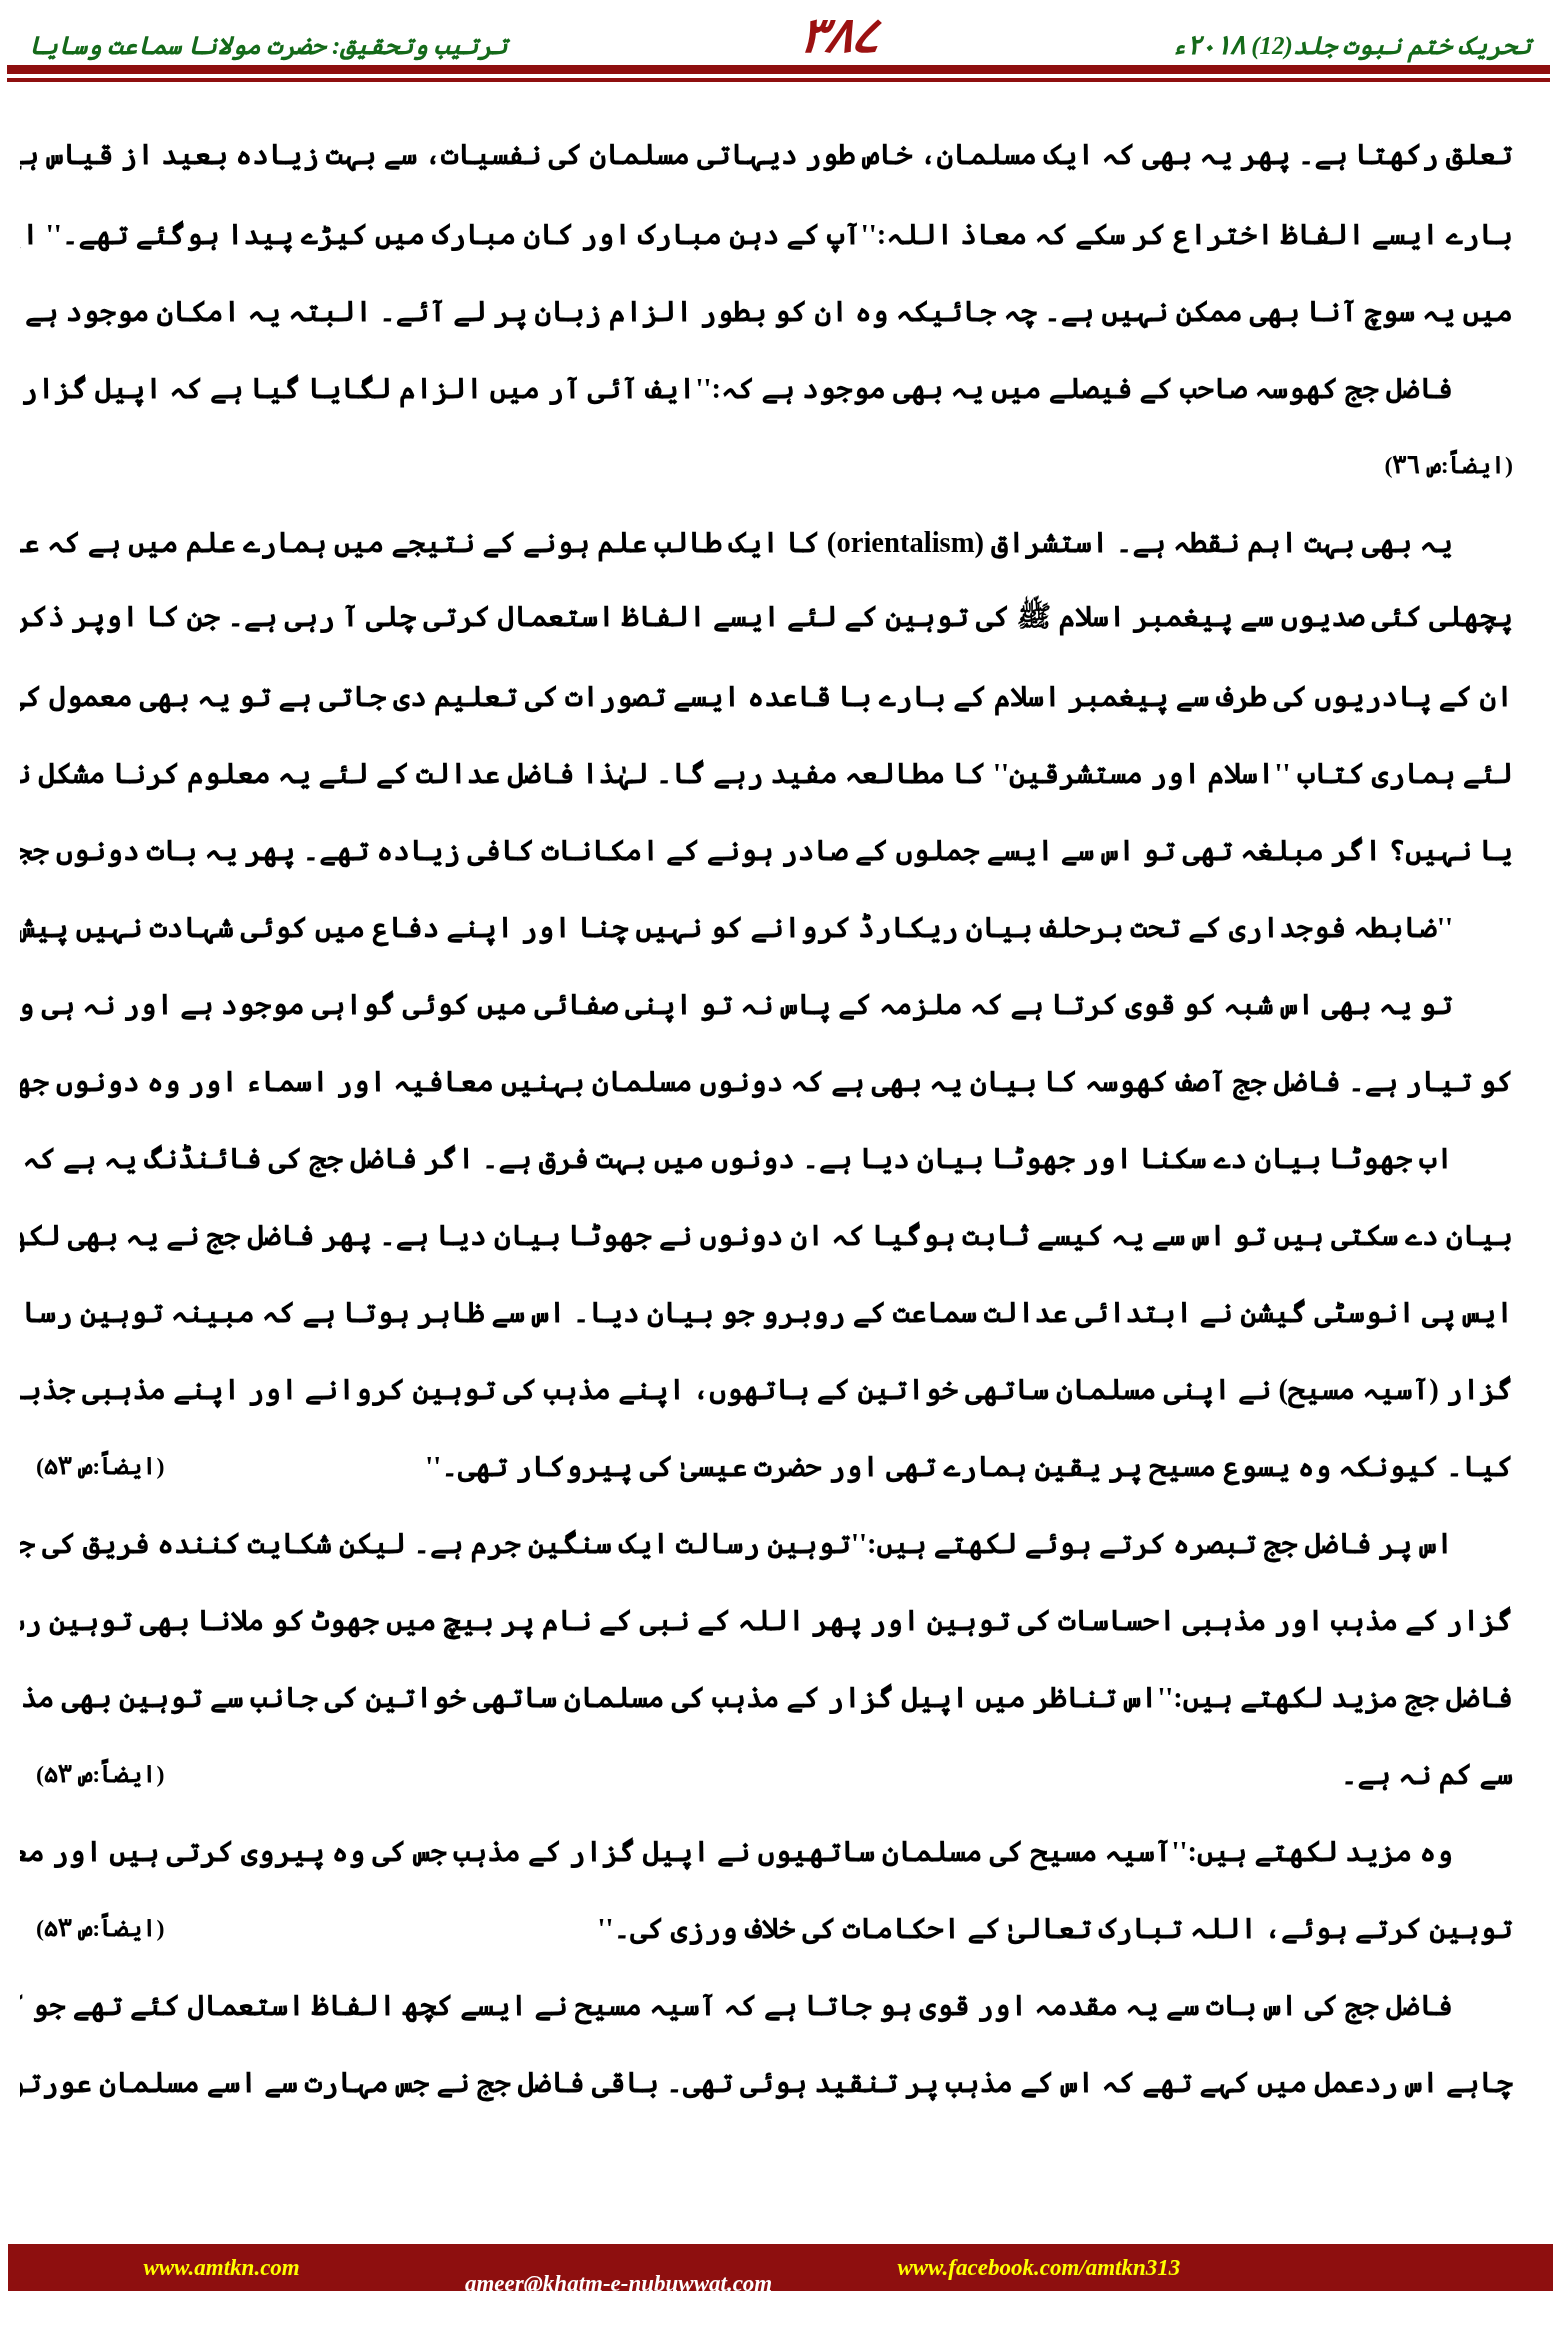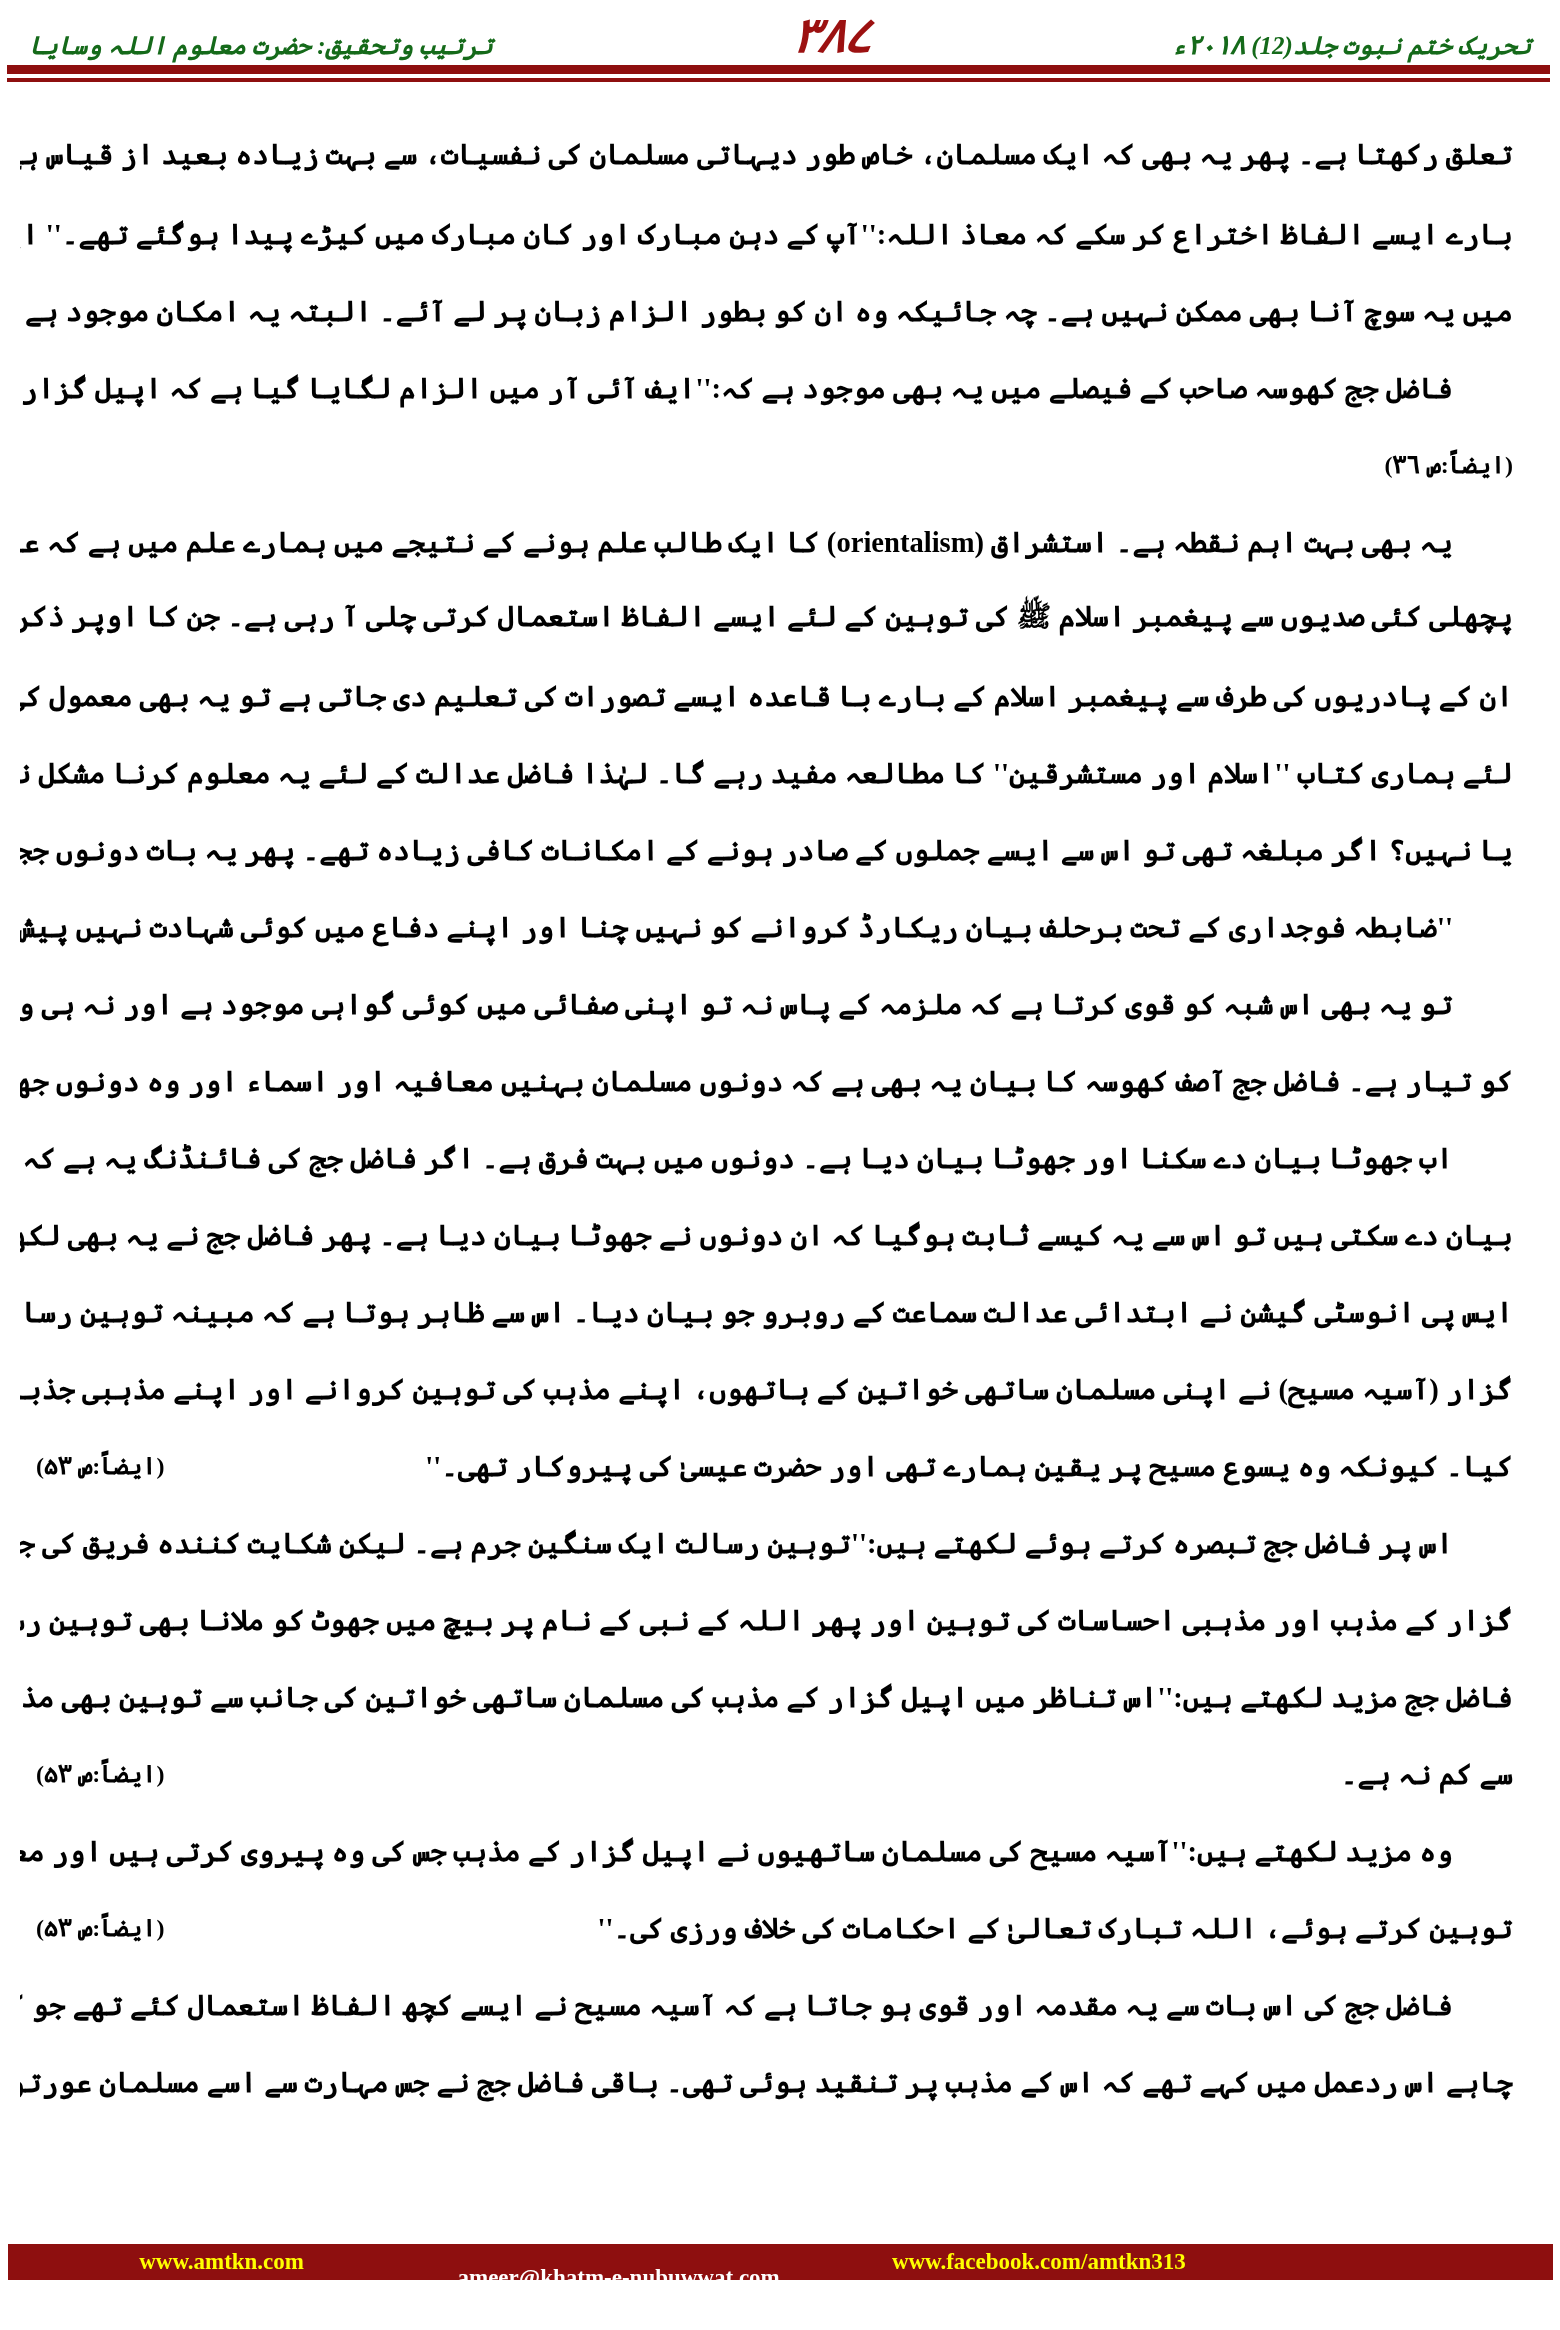--- a/index.html
+++ b/index.html
@@ -15,35 +15,35 @@
   .rule-thin{height:4.2px;background:#8e0f0f;margin:0 10px 0 6.7px;}
 
   
   .content{padding:37px 47px 0 20px;}
   .line{height:77px;display:flex;justify-content:space-between;align-items:center;direction:rtl;overflow:hidden;}
   .line .txt{font-weight:bold;font-size:28.6px;color:#000000;white-space:nowrap;}
   .line .ref{font-weight:bold;font-size:24px;color:#000000;white-space:nowrap;direction:rtl;margin-left:16px;}
   .line.indent{padding-right:60px;}
 
   
-  .footer{position:absolute;top:2244px;left:8.4px;right:6.7px;height:36px;background:#8e0f0f;}
+  .footer{position:absolute;top:2244px;left:8.4px;right:6.7px;height:47px;background:#8e0f0f;font-style:italic;}
   .f-link{position:absolute;top:50%;transform:translate(-50%,-50%);font-size:23px;font-weight:bold;white-space:nowrap;}
   .f-yellow{color:#ffff00;}
   .f-white{color:#ffffff;}
   .f-1{left:13.8%;}
   .f-2{left:39.5%;margin-top:16px;}
   .f-3{left:66.7%;}
 </style>
 </head>
 <body>
 
 <div class="page">
 
   <div class="header">
-    <div class="hdr-txt">ترتیب وتحقیق: حضرت معلوم اللہ وسایا</div>
+    <div class="hdr-txt">ترتیب وتحقیق: حضرت مولانا سماعت وسایا</div>
     <div class="hdr-num">۳۸۷</div>
     <div class="hdr-txt">تحریک ختم نبوت جلد(12) ۲۰۱۸ء</div>
   </div>
   <div class="rule-thick"></div>
   <div class="rule-gap"></div>
   <div class="rule-thin"></div>
 
   <div class="content">
     <div class="line">
         <span class="txt">تعلق رکھتا ہے۔ پھر یہ بھی کہ ایک مسلمان، خاص طور دیہاتی مسلمان کی نفسیات، سے بہت زیادہ بعید از قیاس ہے کہ وہ رسول اللہ ﷺ کے</span>

